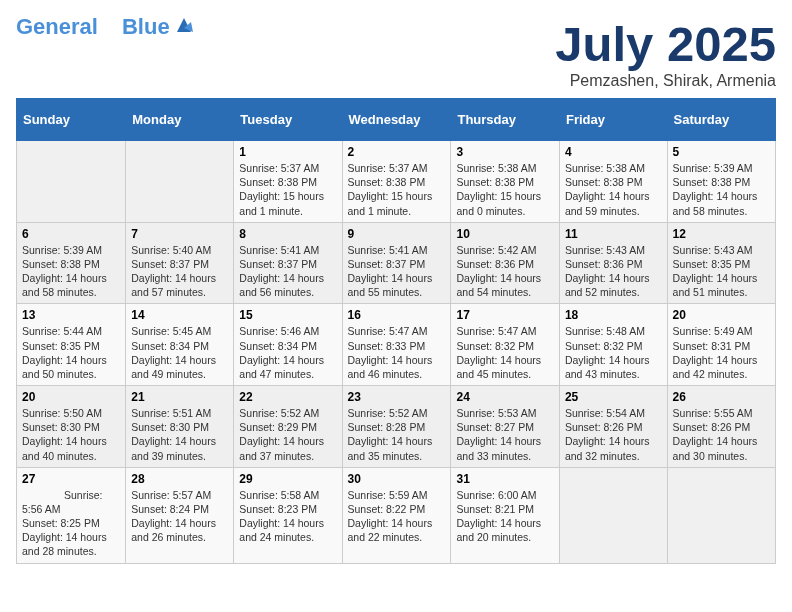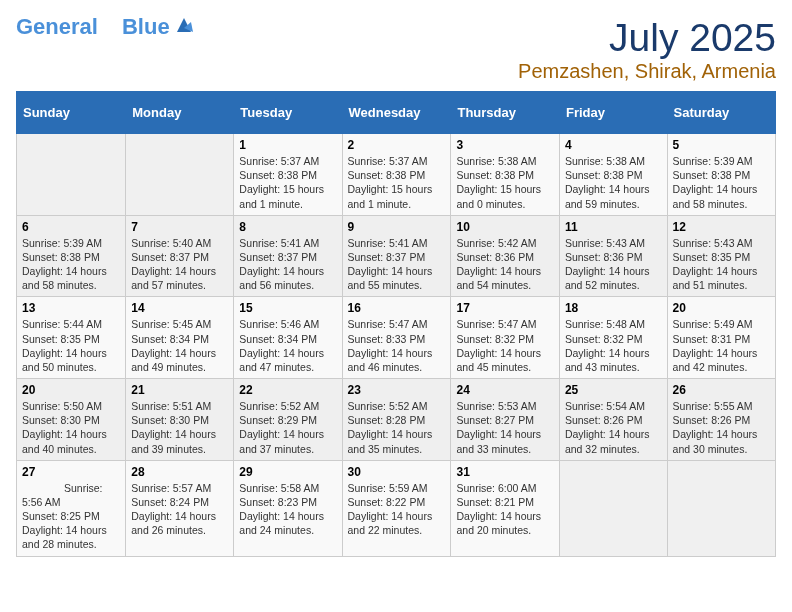--- a/index.html
+++ b/index.html
@@ -27,27 +27,27 @@
       color: #1a3a6b;
       line-height: 1;
     }
     .logo-text span {
       color: #4a90d9;
     }
     .title-block {
       text-align: right;
     }
     .title-block h1 {
-      font-size: 39px;
+      font-size: 49px;
       color: #1a3a6b;
-      font-weight: normal;
+      font-weight: bold;
     }
     .title-block h2 {
-      font-size: 20px;
-      color: #a16207;
+      font-size: 16px;
+      color: #404040;
       font-weight: normal;
     }
     table {
       width: 100%;
       border-collapse: collapse;
       font-size: 11px;
     }
     thead tr th {
       background-color: #2a6db5;
       color: #fff;

